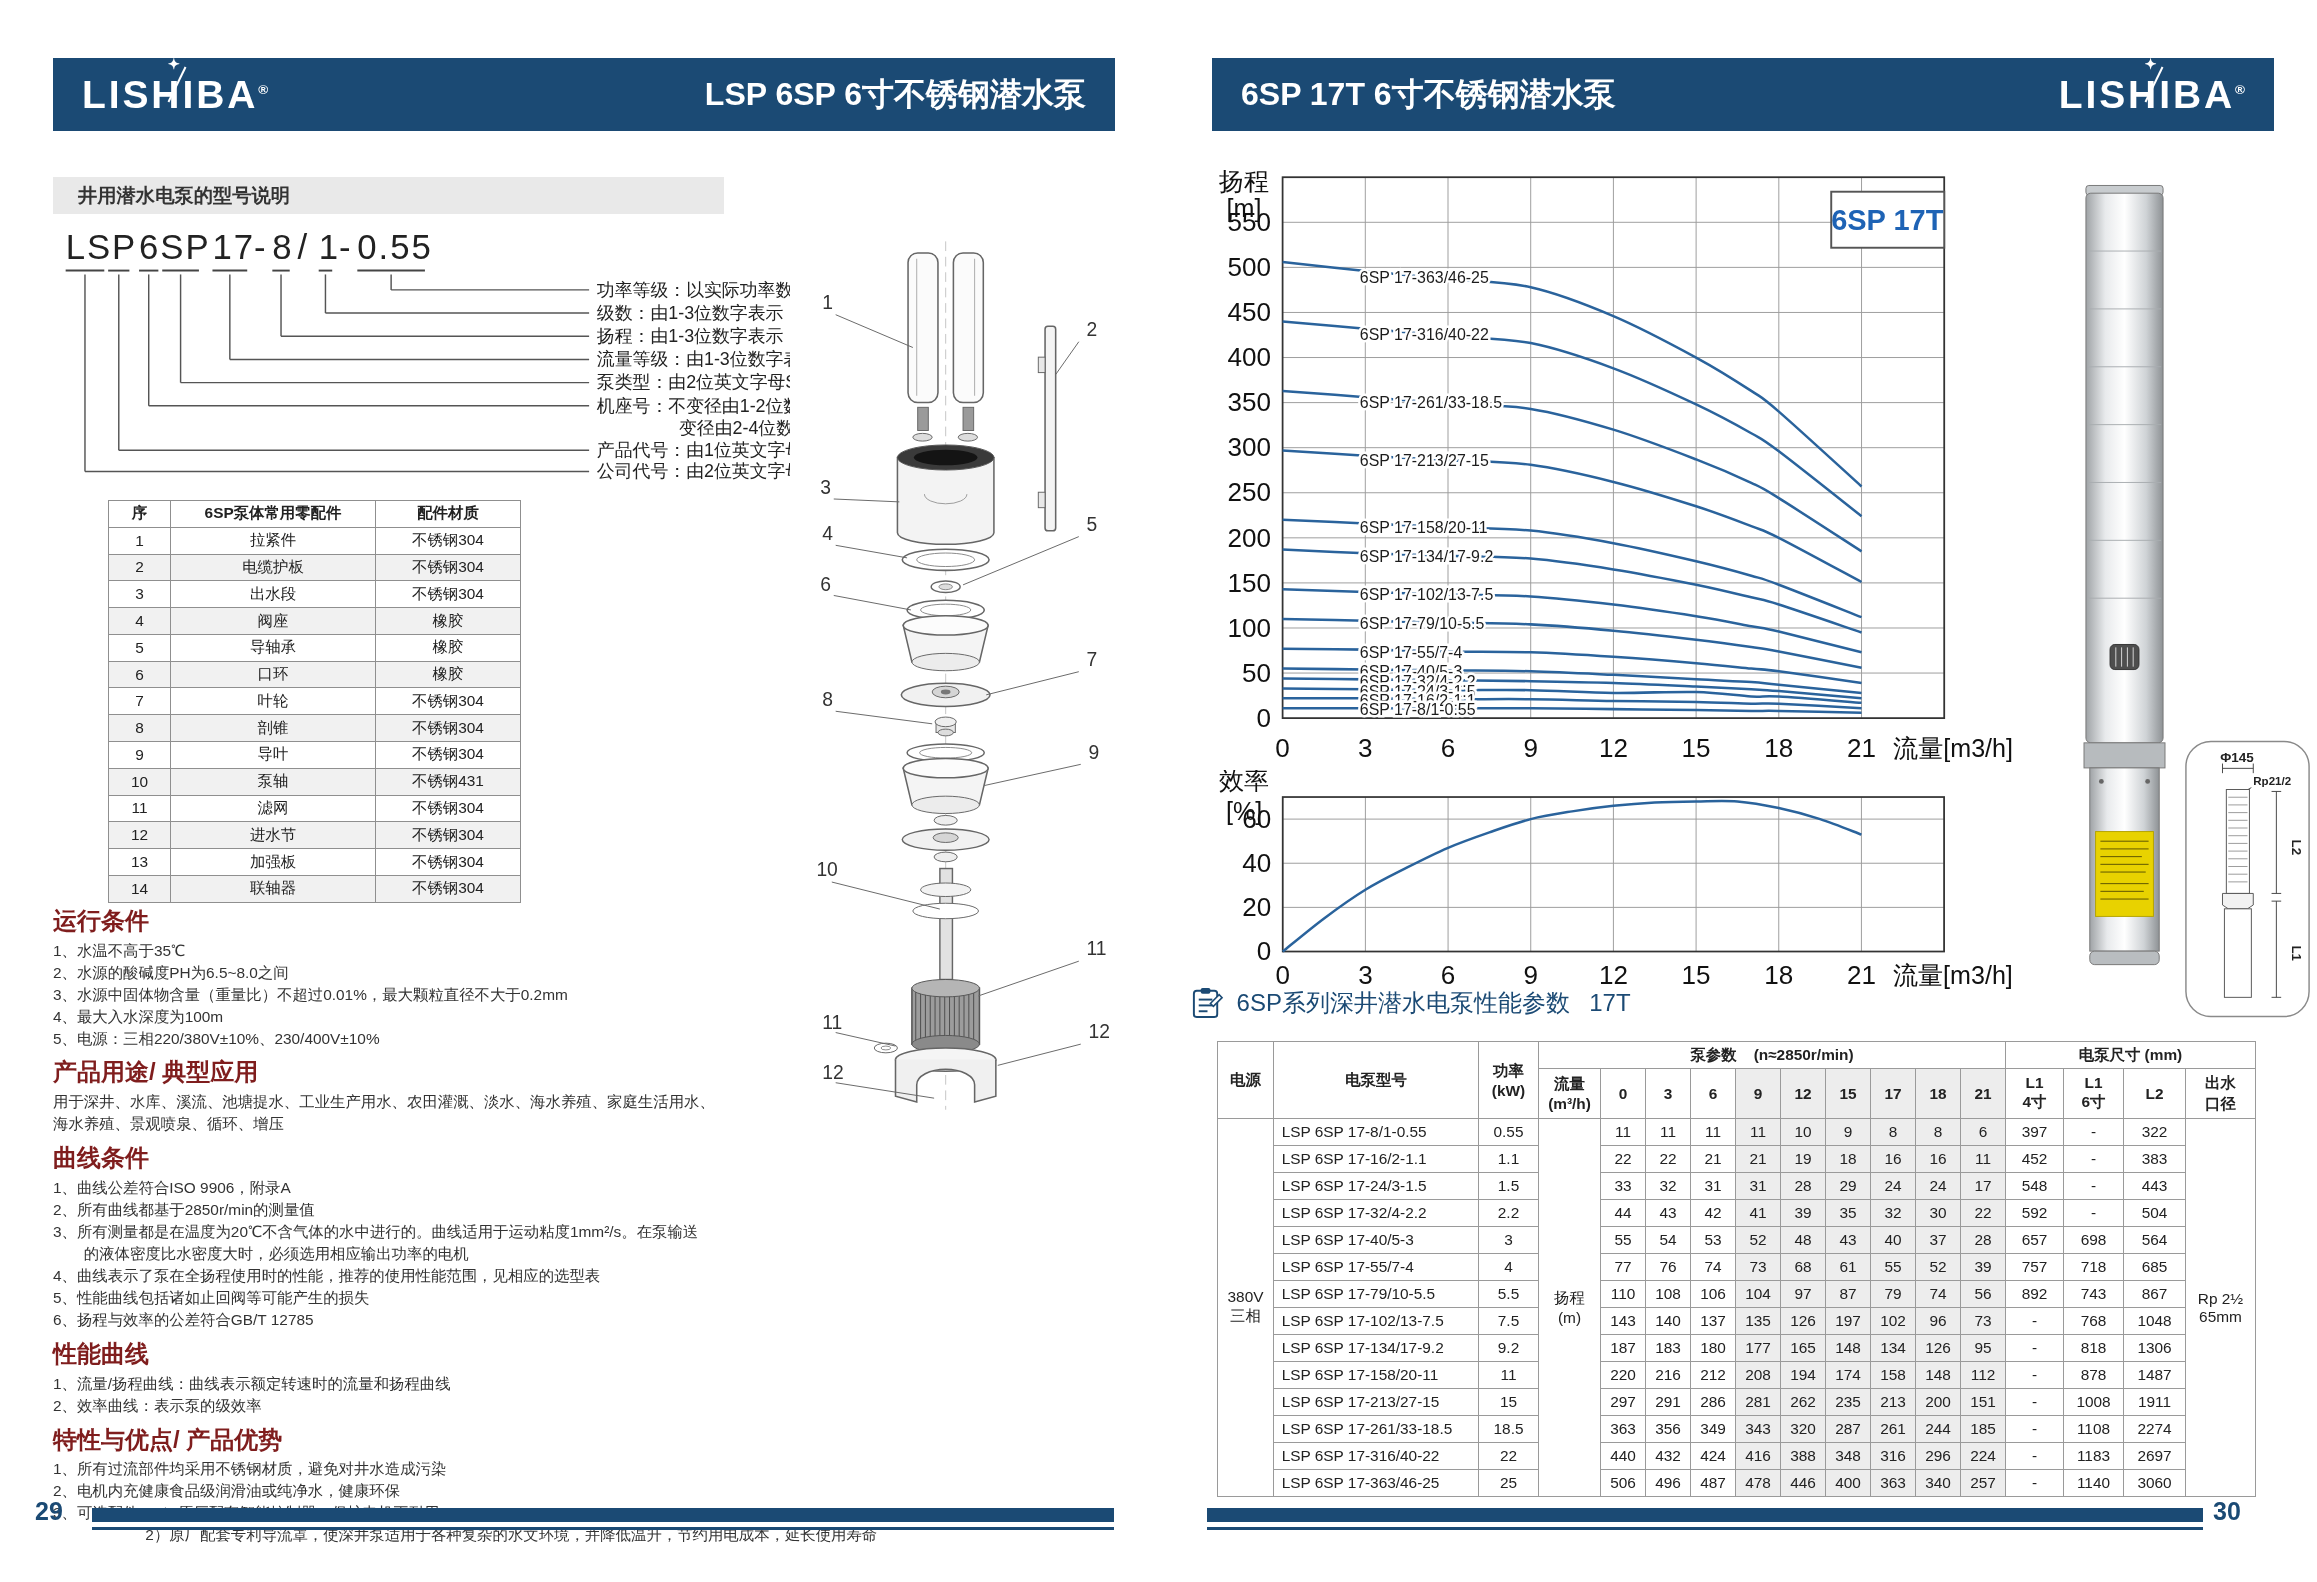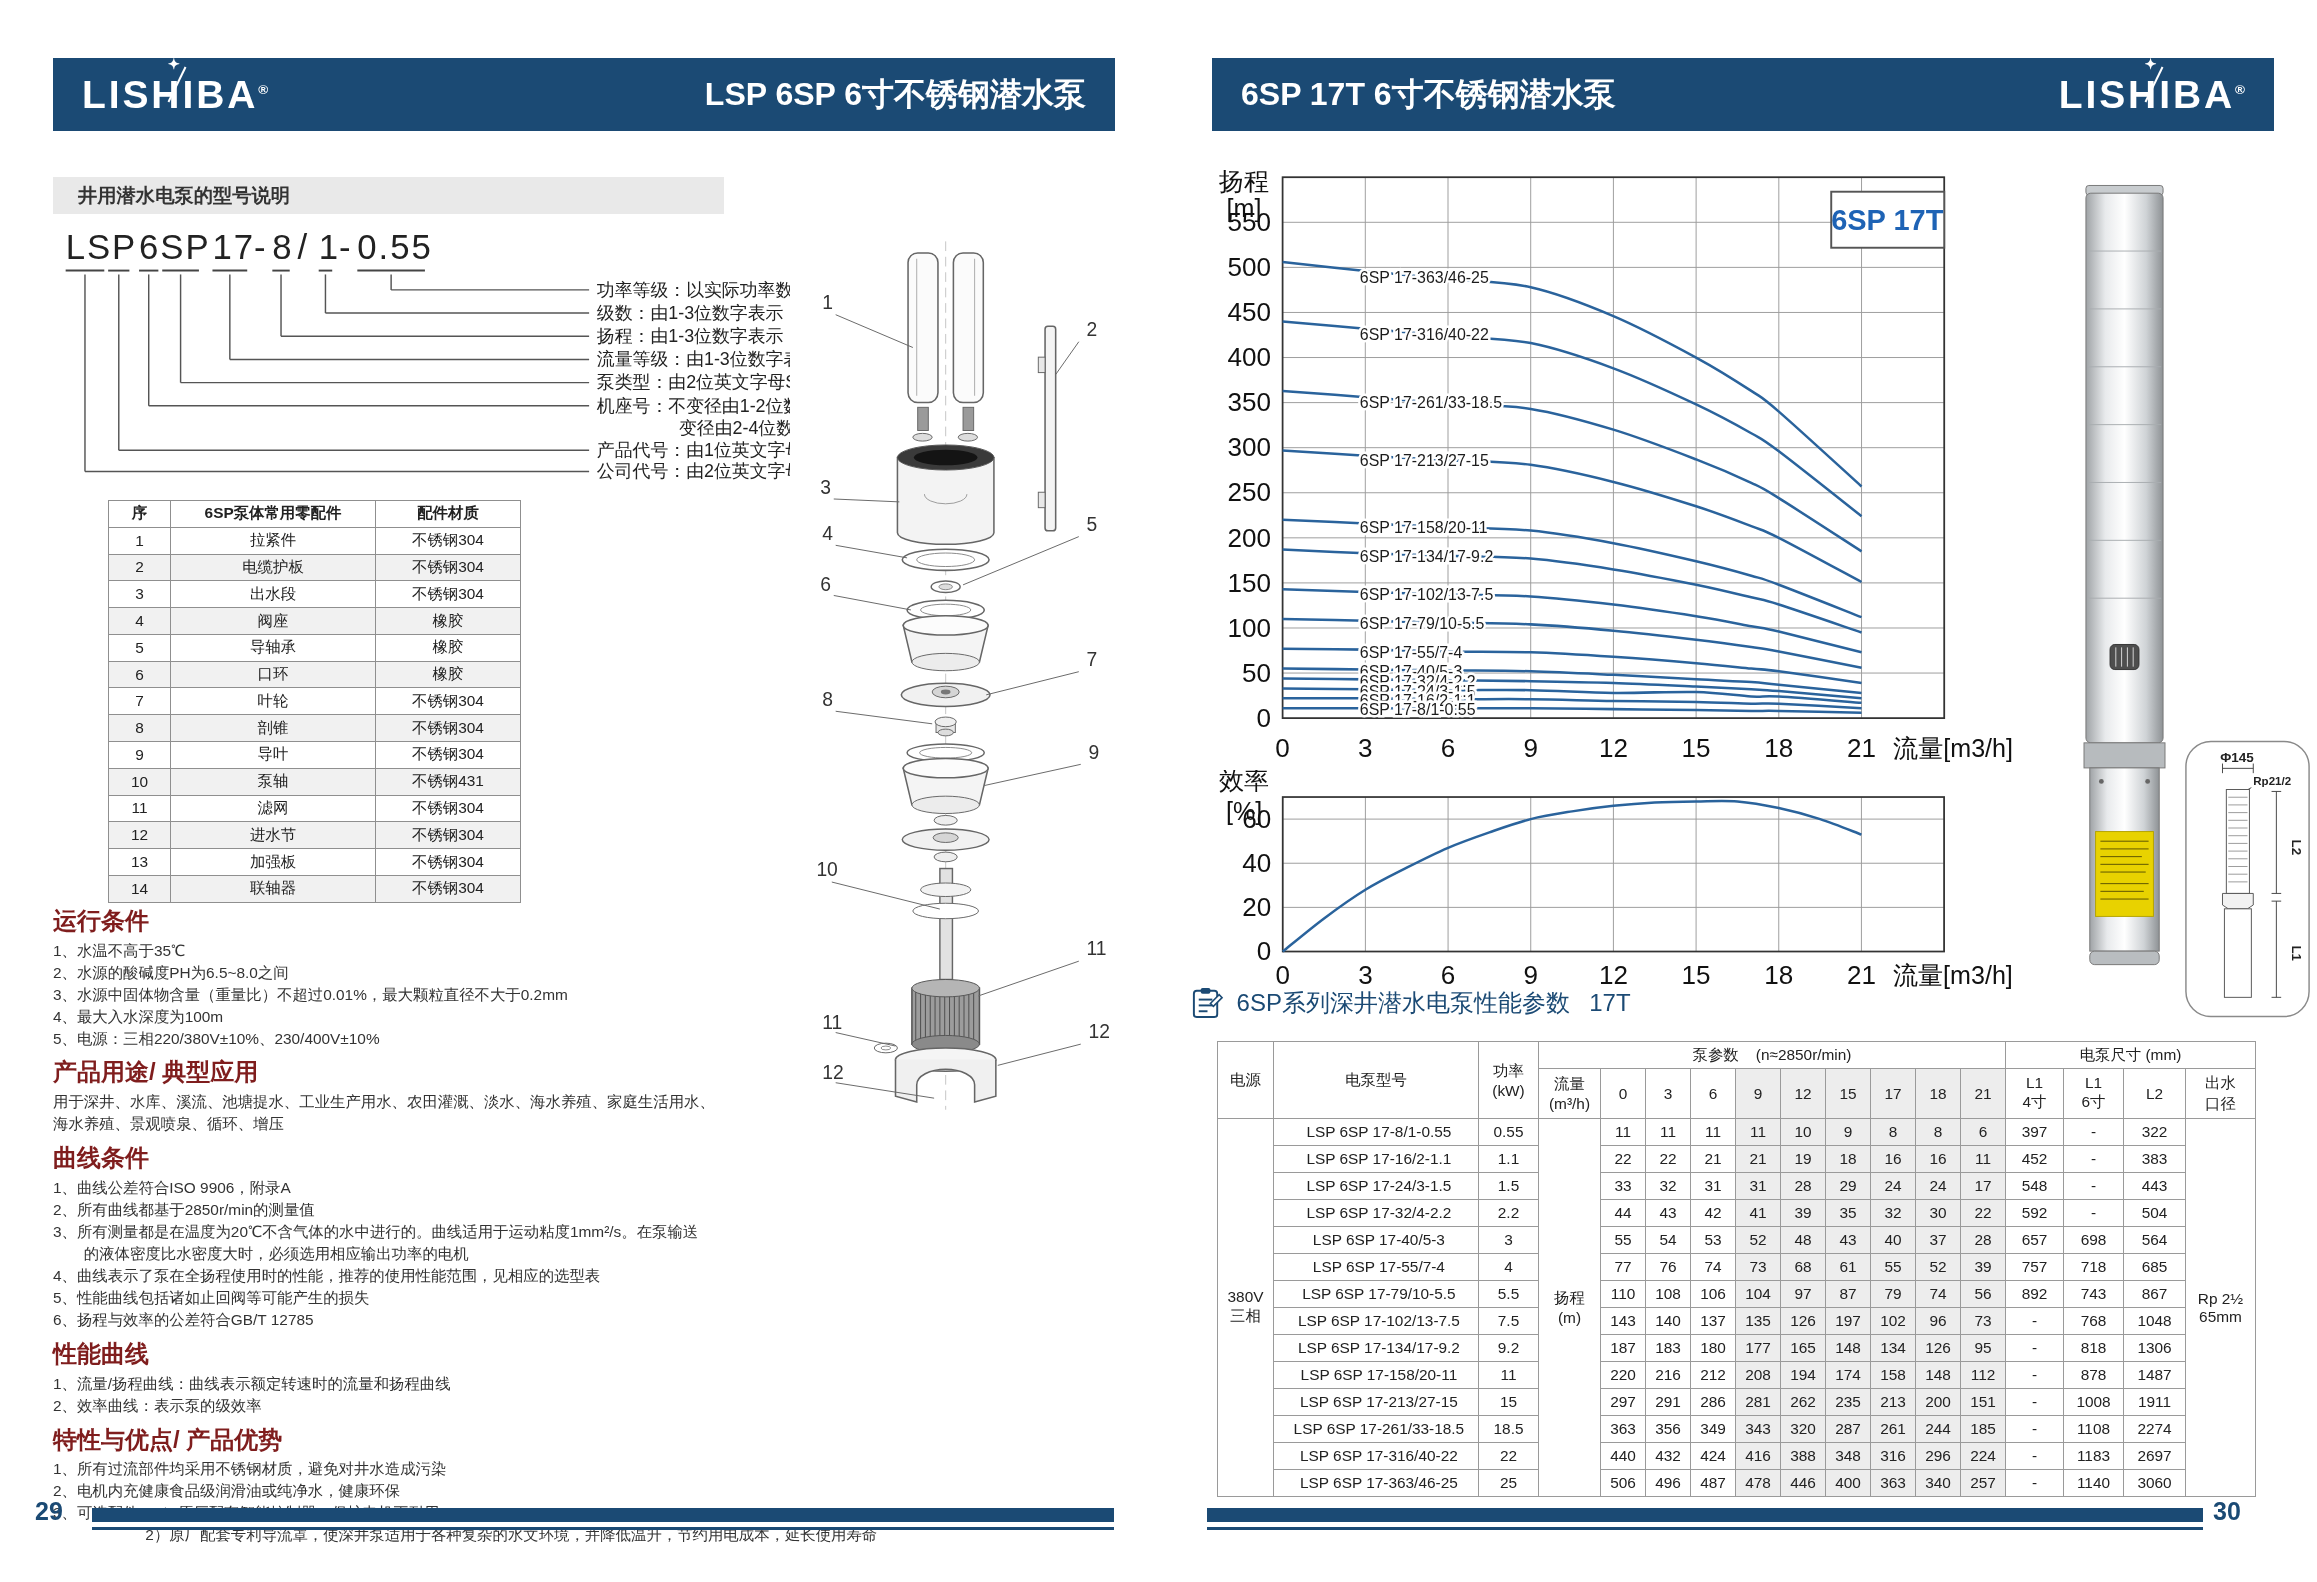--- a/index.html
+++ b/index.html
@@ -37,23 +37,23 @@
 
   .chartbox{position:absolute;left:27px;top:153px;width:850px;height:628px}
   .effbox{position:absolute;left:27px;top:770px;width:850px;height:224px}
 
   .tbl-title{position:absolute;left:31px;top:985px;display:flex;align-items:center;gap:11.6px;
              color:#1B4A74;font-weight:normal;font-size:24px}
   .tbl-title .suffix{margin-left:7.7px}
 
   .perf{position:absolute;left:58px;top:1041px;font-size:15.4px;color:#222;table-layout:fixed}
   .perf th,.perf td{border:1px solid #9a9a9a;text-align:center;padding:1px 1.9px;height:24px;overflow:hidden}
-  .perf th{font-weight:normal;font-size:15.4px}
+  .perf th{font-weight:bold;font-size:15.4px}
   .perf .shade{background:#ededed}
-  .perf td.model{text-align:center;padding-left:7.7px;white-space:nowrap}
+  .perf td.model{text-align:left;padding-left:7.7px;white-space:nowrap}
   .perf .hdr2{height:50px}
 
   .photo{position:absolute;left:898px;top:183px;width:135px;height:787px}
   .dim{position:absolute;left:1025px;top:739px;width:127px;height:280px}
   .modelsvg{position:absolute;left:56px;top:228px;width:734px;height:259px}
   .explsvg{position:absolute;left:772px;top:212px;width:357px;height:903px}
 </style>
 </head>
 <body>
 

